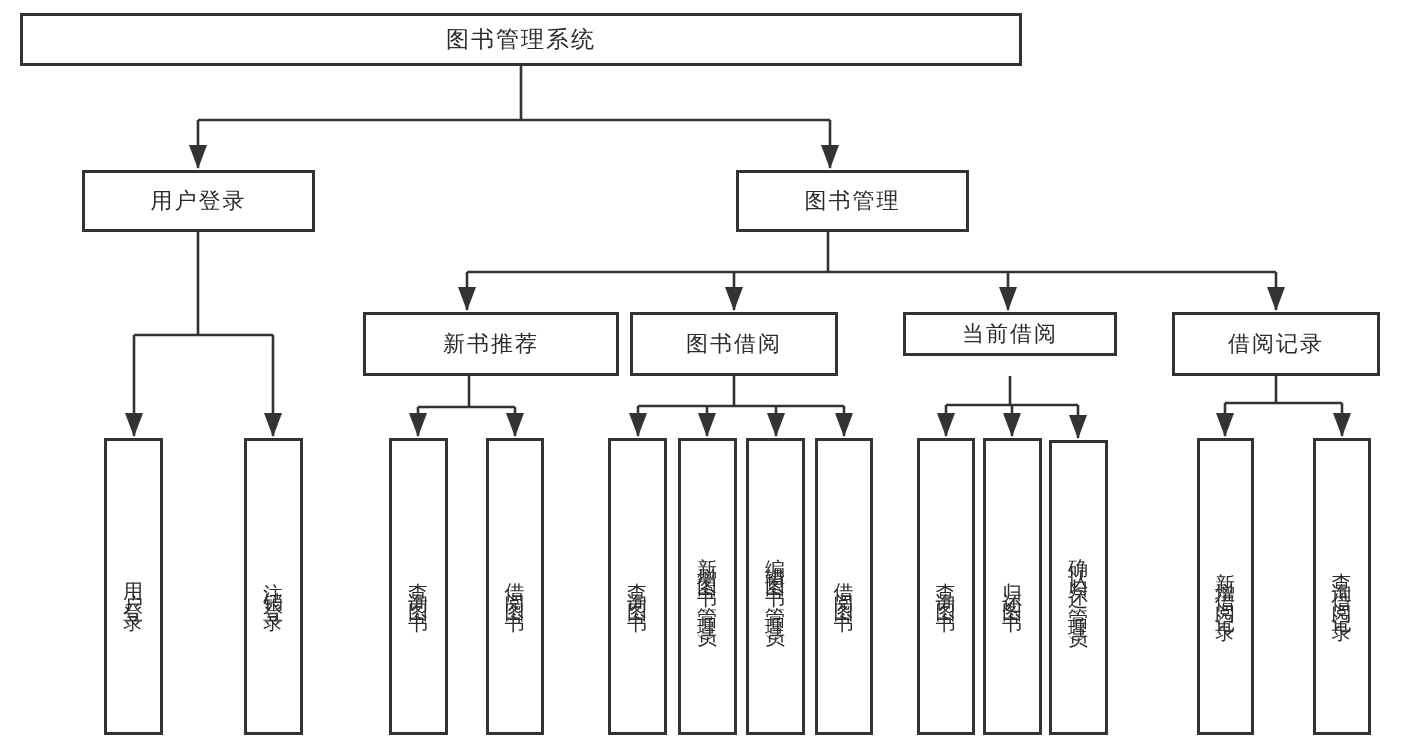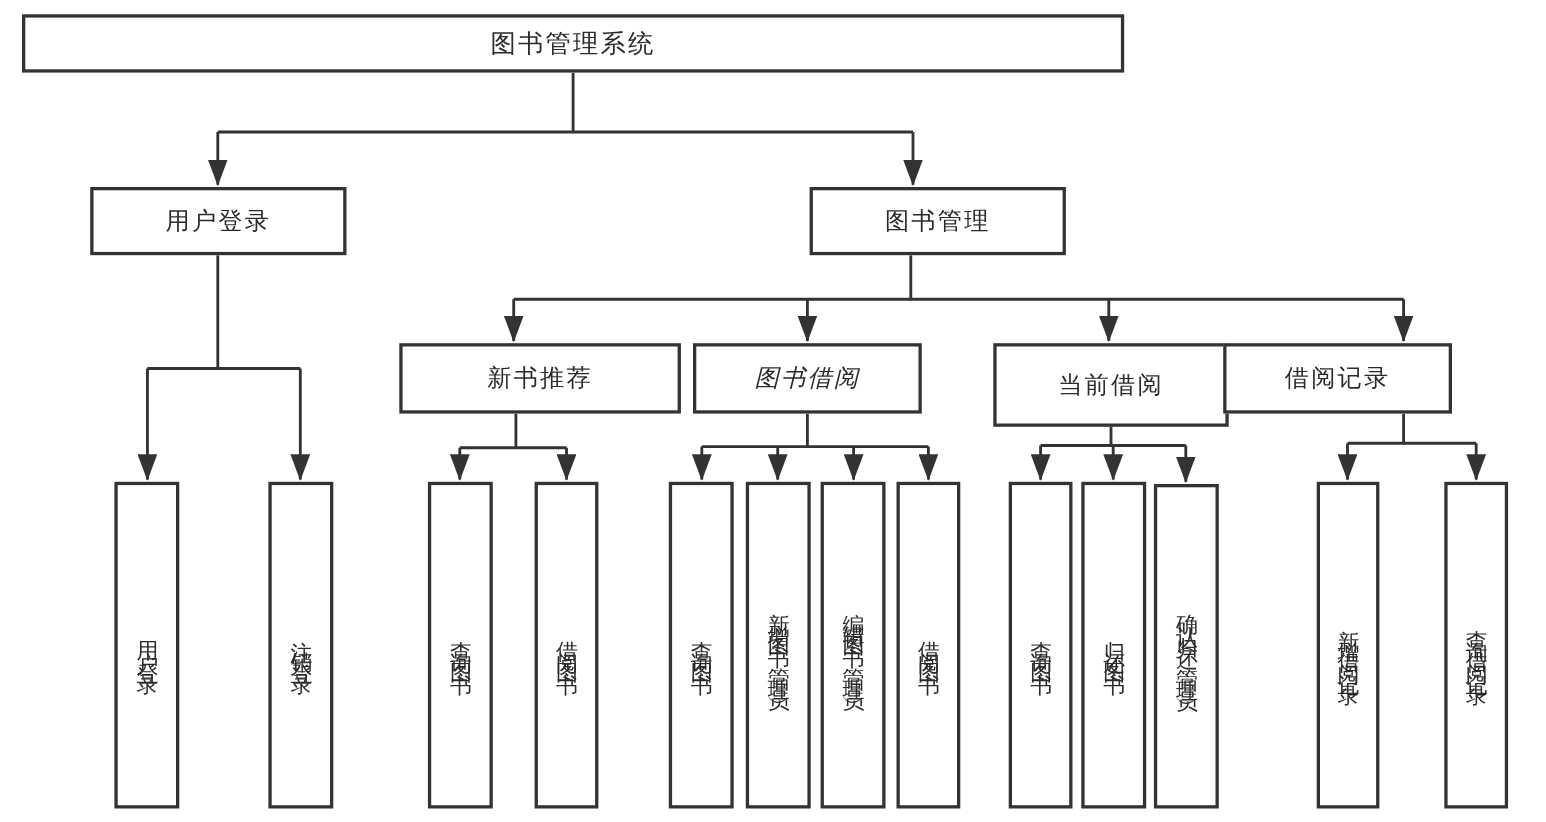--- a/index.html
+++ b/index.html
@@ -104,27 +104,27 @@
   <div class="box" style="left:82px;top:170px;width:233px;height:62px;">
     <span class="h-label">用户登录</span>
   </div>
   <div class="box" style="left:712px;top:170px;width:233px;height:62px;margin-left:24px;">
     <span class="h-label">图书管理</span>
   </div>
 
   <div class="box" style="left:363px;top:312px;width:256px;height:64px;">
     <span class="h-label">新书推荐</span>
   </div>
-  <div class="box" style="left:630px;top:312px;width:208px;height:64px;font-style:italic;">
+  <div class="box" style="left:630px;top:312px;width:208px;height:64px;">
     <span class="h-label">图书借阅</span>
   </div>
-  <div class="box" style="left:903px;top:312px;width:214px;height:76px;">
+  <div class="box" style="left:903px;top:312px;width:214px;height:44px;">
     <span class="h-label">当前借阅</span>
   </div>
-  <div class="box" style="left:1112px;top:312px;width:208px;height:64px;">
+  <div class="box" style="left:1172px;top:312px;width:208px;height:64px;">
     <span class="h-label">借阅记录</span>
   </div>
 
   <div class="box leaf" style="left:104px;top:438px;width:59px;height:297px;">
     <span class="v-label">用户登录</span>
   </div>
   <div class="box leaf" style="left:244px;top:438px;width:59px;height:297px;">
     <span class="v-label">注销登录</span>
   </div>
 

